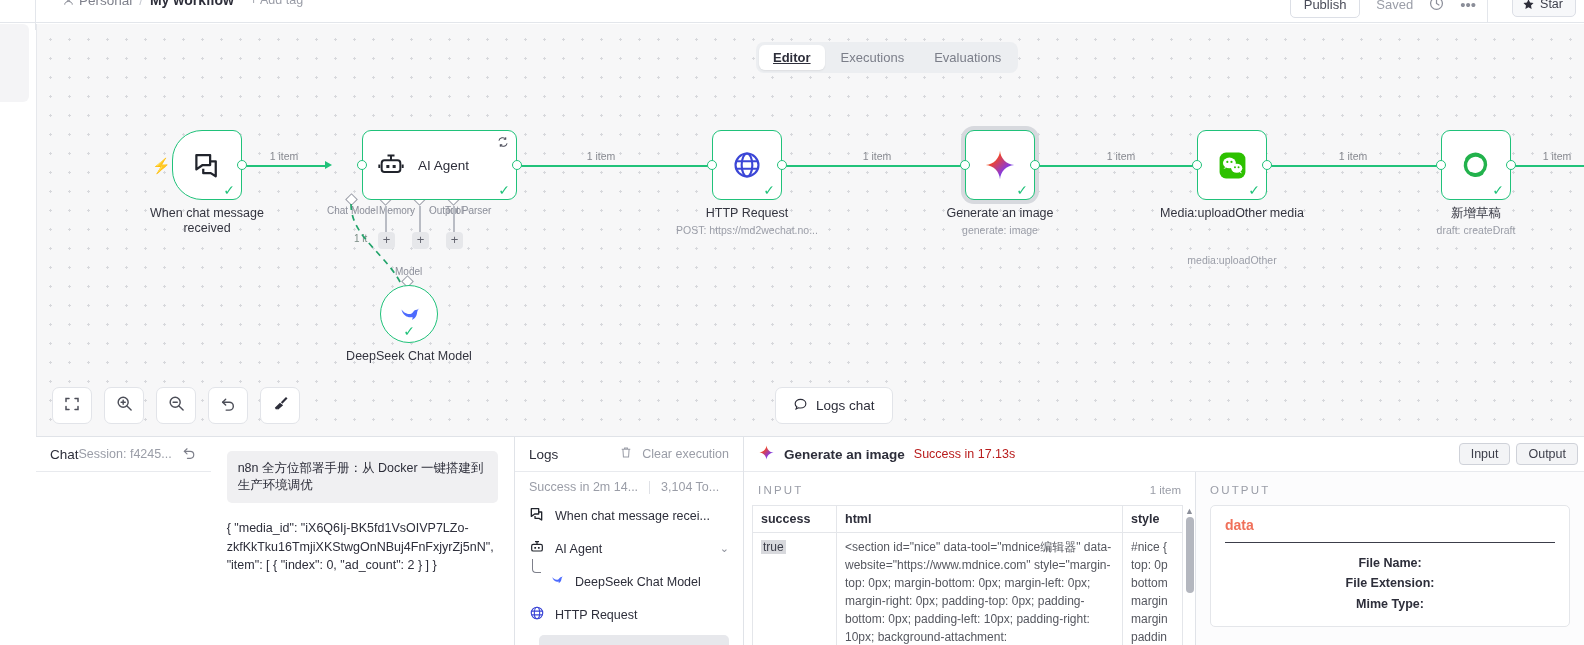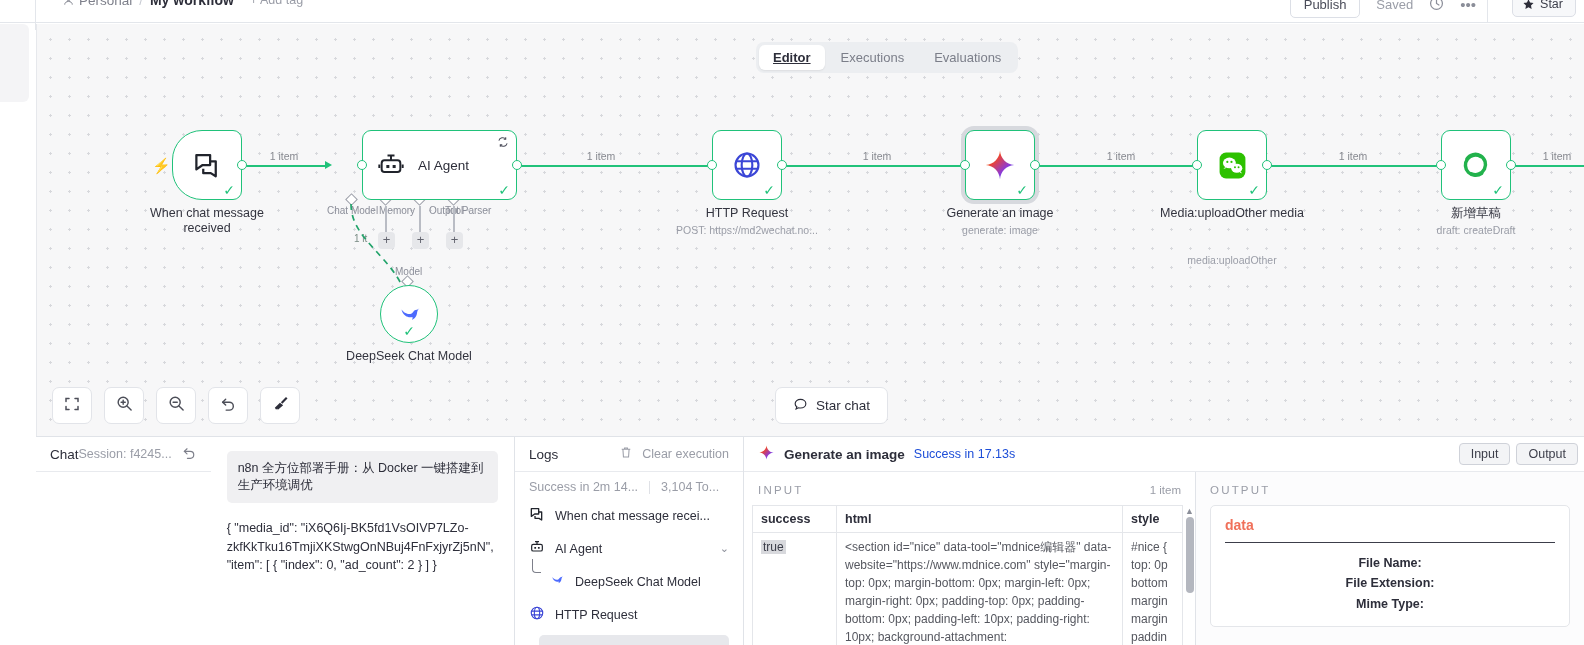--- a/index.html
+++ b/index.html
@@ -186,21 +186,21 @@
   .log-row.indent { padding-left: 34px; }
   .log-spacer { flex: 1; }
   .log-chev { color: #8b8e99; font-size: 11px; }
   .log-bar { margin: 4px 14px 0 24px; height: 11px; border-radius: 5px 5px 0 0; background: #e7e8ec; }
 
   .ndv-head {
     height: 35px; display: flex; align-items: center; gap: 9px; padding: 0 14px;
     border-bottom: 1px solid #e8eaee; flex: none;
   }
   .ndv-title { font-size: 13.5px; font-weight: bold; color: #2d2e3a; }
-  .ndv-status { font-size: 12.5px; color: #1d4ed8; }
+  .ndv-status { font-size: 12.5px; color: #b91c1c; }
   .io-btns { position: absolute; right: 6px; top: 6px; display: flex; gap: 6px; z-index: 5; }
   .io-btn {
     border: 1px solid #cfd2d9; border-radius: 4px; background: #f3f4f6;
     padding: 3px 11px; font-size: 12.5px; color: #3c3e4a;
   }
 
   .ndv-body { flex: 1; display: flex; overflow: hidden; }
   .io-pane { display: flex; flex-direction: column; overflow: hidden; }
   .io-input { width: 452px; border-right: 1px solid #e0e3e8; }
   .io-output { flex: 1; background: #fcfcfd; }
@@ -513,21 +513,21 @@
         </span>
       </div>
     </div>
 
     <div class="hide-chat">
       <span>
         <svg width="15" height="15" viewBox="0 0 18 18" fill="none" stroke="#2d2e3a" stroke-width="1.4">
           <path d="M9 2.8c3.6 0 6.4 2.3 6.4 5.2S12.6 13.2 9 13.2c-.8 0-1.6-.1-2.3-.3l-3 1.3.9-2.4C3.4 11 2.6 9.7 2.6 8 2.6 5.1 5.4 2.8 9 2.8z"></path>
         </svg>
       </span>
-      <span>Star chat</span>
+      <span>Logs chat</span>
     </div>
   </div>
 
   <div class="bottom">
 
     <div class="pane-chat">
       <div class="pane-head">
         <span class="pane-title">Chat</span>
         <span class="pane-head-right">
           <span>Session: f4245...</span>

